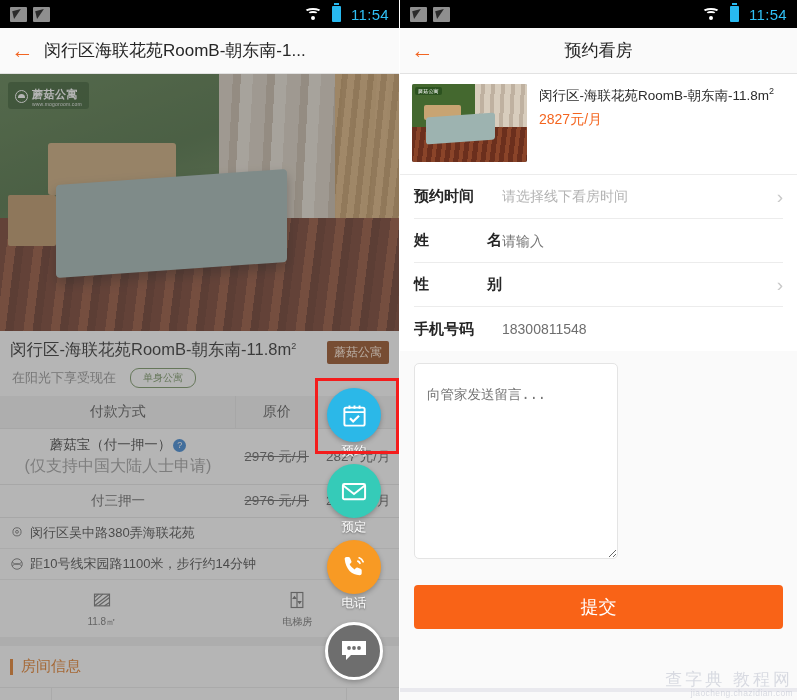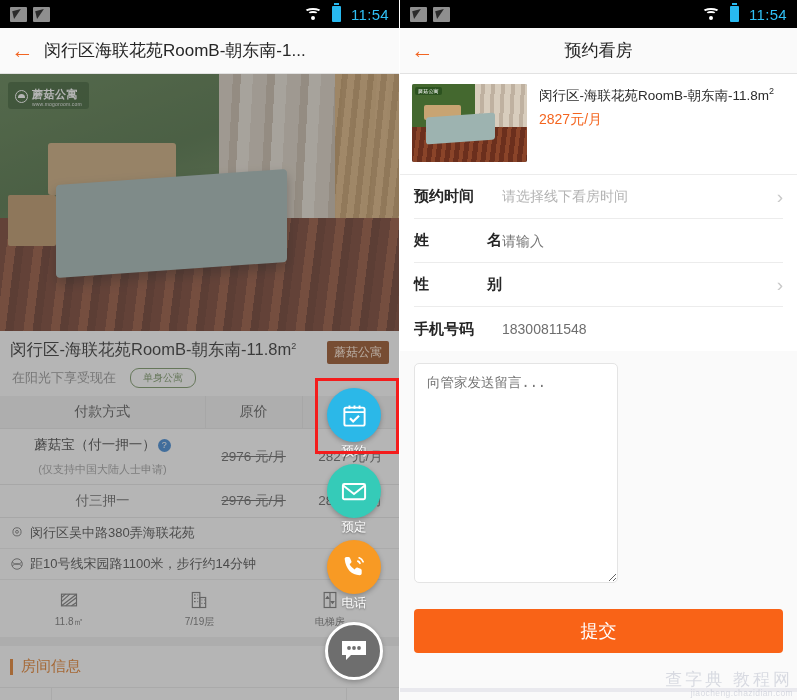--- a/index.html
+++ b/index.html
@@ -158,21 +158,21 @@
   table.price-table th {
     background: #f2f2f2; font-weight: normal; font-size: 14px; color: #4d4d4d;
     padding: 7px 0; border-bottom: 1px solid #e6e6e6;
   }
   table.price-table th + th { border-left: 1px solid #e6e6e6; }
   table.price-table td {
     text-align: center; font-size: 13.5px; color: #595959;
     padding: 7px 0; border-bottom: 1px solid #e6e6e6;
   }
   .pay-name { font-size: 13.5px; color: #333; }
-  .pay-note { font-size: 11px; color: #9a9a9a; margin-top: 8px; }
+  .pay-note { font-size: 16px; color: #9a9a9a; margin-top: 2px; }
   .q-mark {
     display: inline-block; width: 13px; height: 13px; line-height: 13px;
     border-radius: 50%; background: #2f7fd1; color: #fff; font-size: 9px;
     text-align: center; vertical-align: 1px; margin-left: 2px;
   }
   .old-price { text-decoration: line-through; color: #777; }
   .new-price { color: #e2641a; }
 
   .info-line {
     display: flex; align-items: center; gap: 6px;
@@ -281,21 +281,21 @@
   .f-label.spread span { display: inline-block; }
   .f-value { flex: 1; font-size: 14px; color: #6e6e6e; }
   .f-value.ph { color: #b4b4b4; }
   .chevron-right {
     color: #c9c9c9; font-size: 19px; font-weight: 300; line-height: 1;
     flex: none; padding-left: 8px;
   }
   .note-wrap { padding: 12px 14px 0; background: #fafafa; }
   .note-box {
     background: #fff; border: 1px solid #e4e4e4; border-radius: 5px;
-    height: 220px; padding: 10px 12px; font-size: 13.5px; color: #b0b0b0;
+    height: 196px; padding: 22px 12px; font-size: 13.5px; color: #b0b0b0;
   }
   .submit-wrap { padding: 22px 14px 0; background: #fafafa; }
   .submit-btn {
     display: block; width: 100%; height: 44px; border: none; border-radius: 4px;
     background: #f96317; color: #fff; font-size: 18px; cursor: pointer;
     font-family: inherit;
   }
   .bottom-rule {
     position: absolute; left: 0; right: 0; bottom: 8px;
     height: 4px; background: #e9e9ee;
@@ -411,28 +411,20 @@
       <div class="facility-row">
         <div class="facility">
           <svg class="fac-ico" viewBox="0 0 24 24" fill="none" stroke="currentColor" stroke-width="1.4">
             <rect x="3" y="5" width="18" height="14"></rect>
               <path d="M3 19 21 5M8 19 21 9M3 14 13 5M3 9 8 5M15 19 21 15"></path>
           </svg>
           <span class="fac-label">11.8㎡</span>
         </div>
         <div class="facility">
           <svg class="fac-ico" viewBox="0 0 24 24" fill="none" stroke="currentColor" stroke-width="1.4">
-            <rect x="4" y="3" width="9" height="18"></rect>
-              <rect x="13" y="9" width="7" height="12"></rect>
-            <path d="M6 6h2M10 6h1M6 10h2M10 10h1M6 14h2M10 14h1M15 12h1M18 12h1M15 16h1M18 16h1"></path>
-          </svg>
-          <span class="fac-label">7/19层</span>
-        </div>
-        <div class="facility">
-          <svg class="fac-ico" viewBox="0 0 24 24" fill="none" stroke="currentColor" stroke-width="1.4">
             <rect x="5" y="3" width="14" height="18"></rect>
               <path d="M12 3v18"></path>
               <path d="M9 8l-1.5 2h3zM15 16l1.5-2h-3z"></path>
           </svg>
           <span class="fac-label">电梯房</span>
         </div>
       </div>
 
       <div class="section-gap"></div>
       <div class="section-head">

